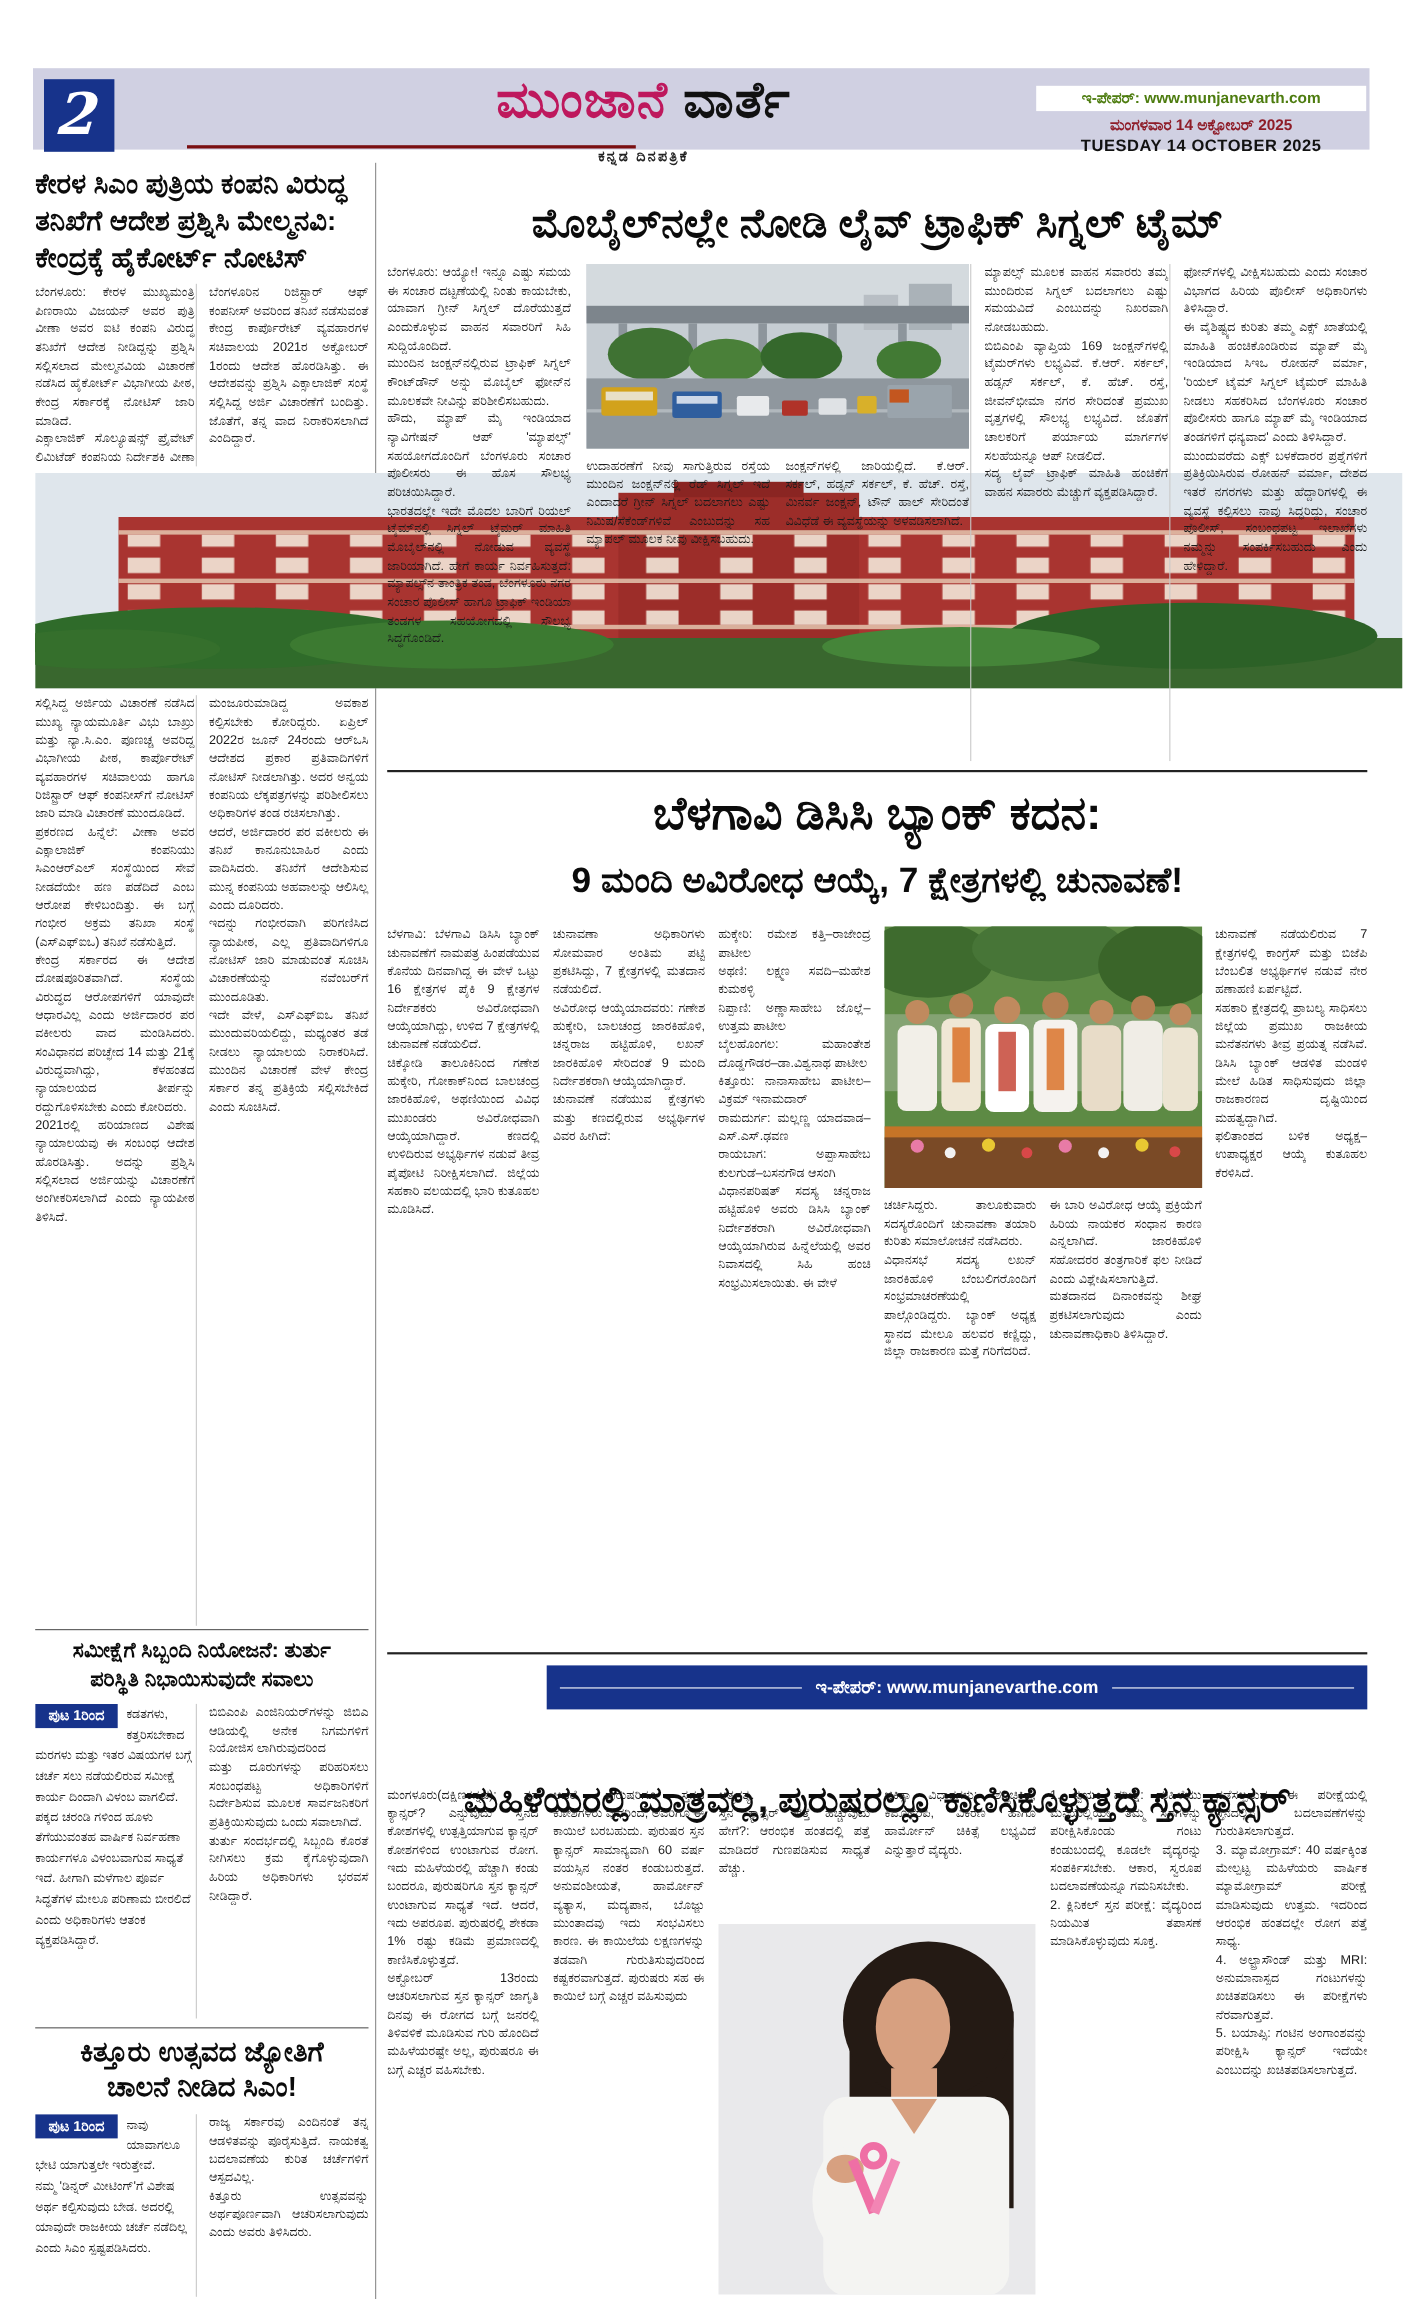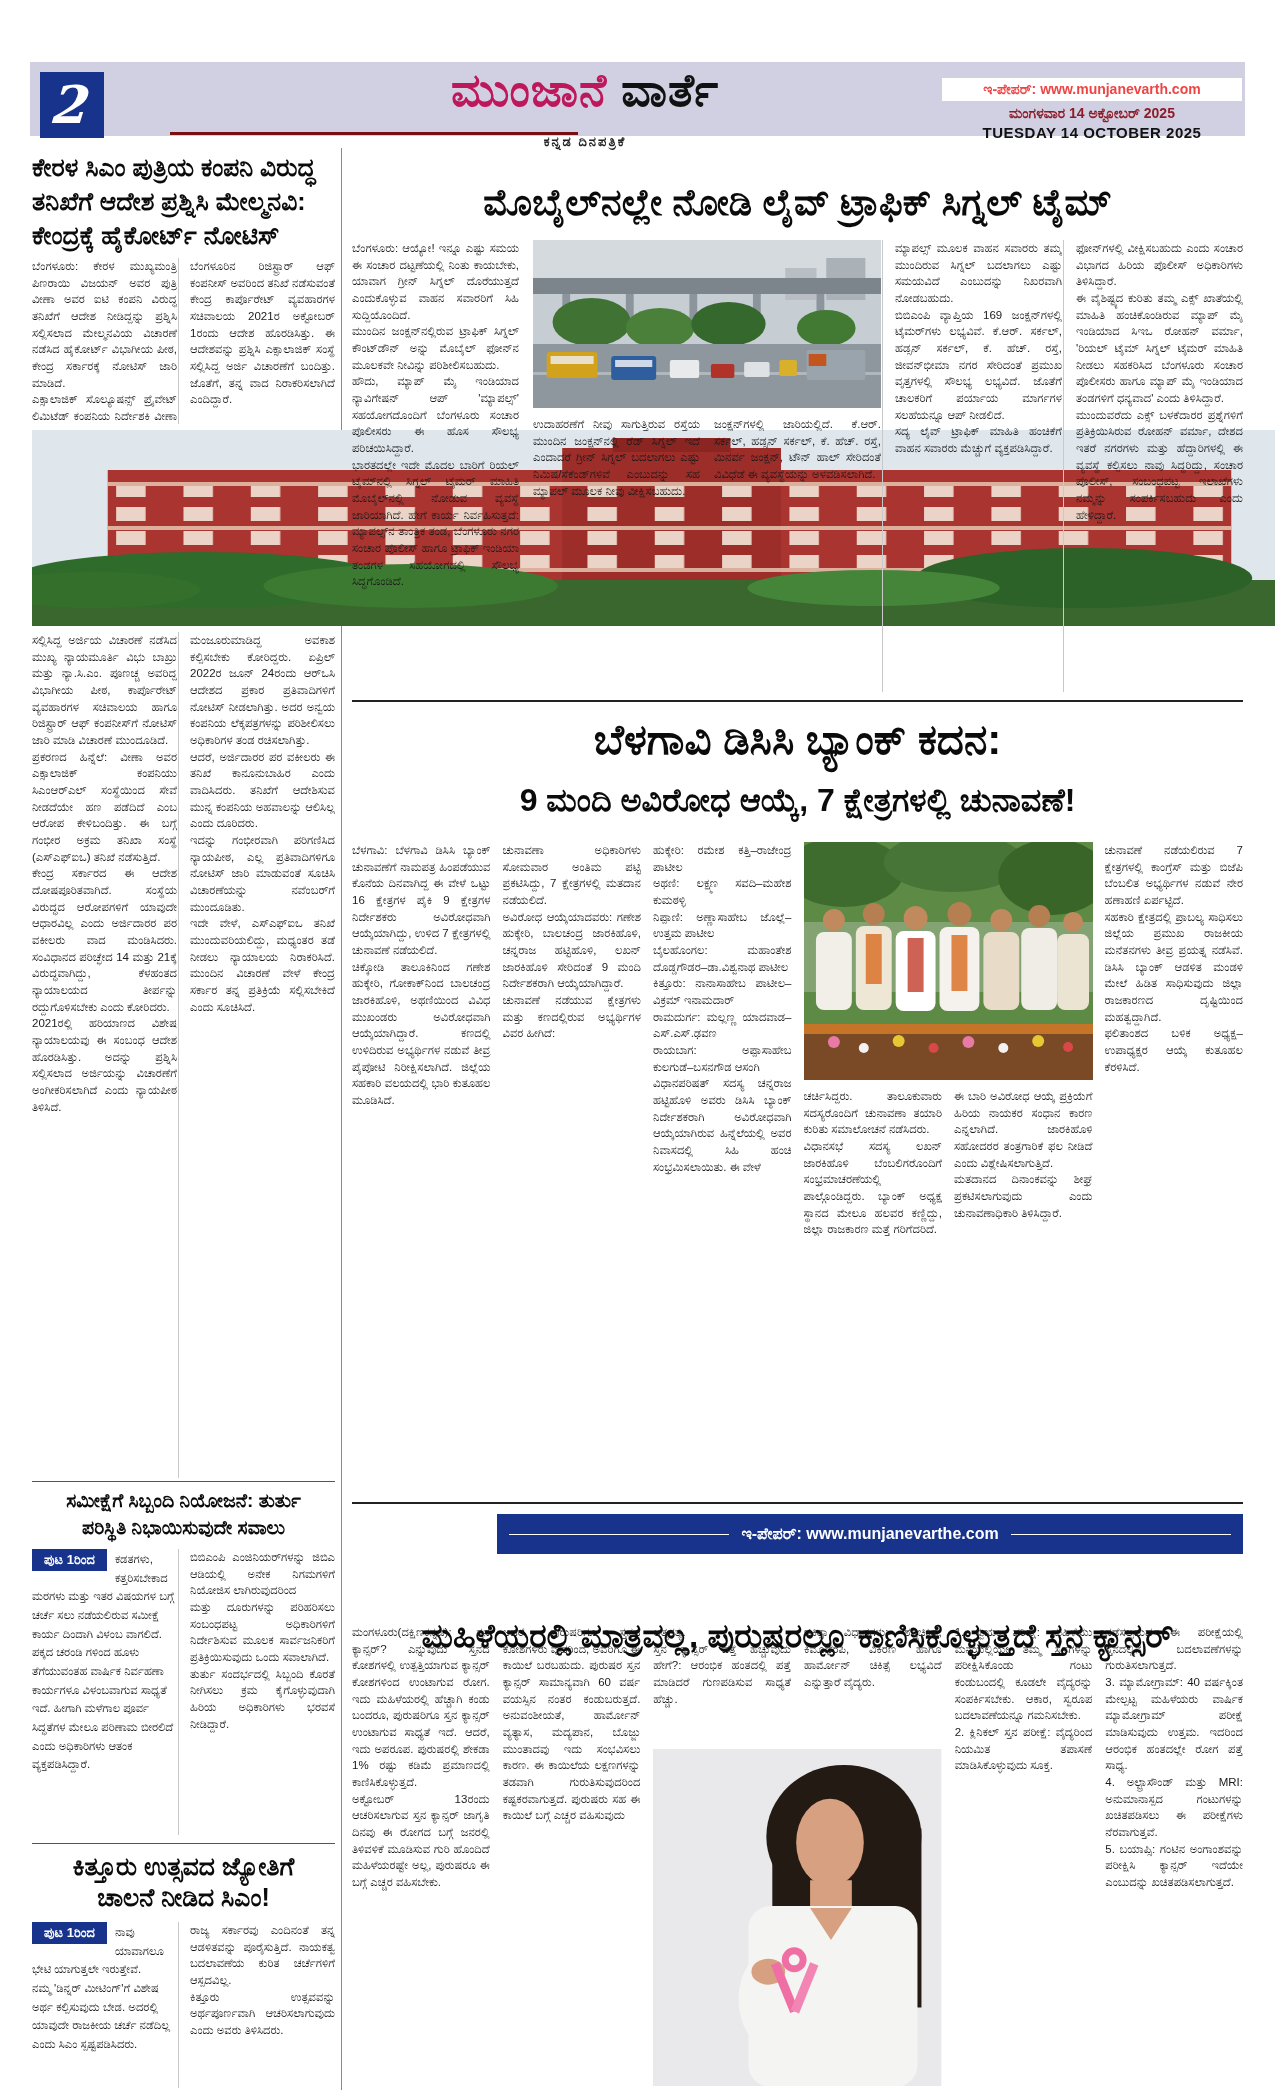--- a/index.html
+++ b/index.html
@@ -10,21 +10,21 @@
   .pagenum{position:absolute;left:40px;top:72px;width:64px;height:66px;background:#17338b;
            display:flex;align-items:center;justify-content:center;}
   .pagenum span{color:#fff;font-family:"DejaVu Serif","Liberation Serif",serif;
            font-size:52px;font-weight:bold;font-style:italic;transform:skewX(-6deg);line-height:1;}
   .masthead{position:absolute;left:370px;top:66px;width:430px;text-align:center;}
   .masthead .m1{font-size:46px;font-weight:bold;letter-spacing:1px;line-height:1.05;}
   .masthead .m1 .red{color:#be185d;}
   .masthead .m1 .blk{color:#111;}
   .masthead .m2{font-size:13px;font-weight:bold;color:#222;margin-top:20px;letter-spacing:2px;}
   .hdr-right{position:absolute;left:942px;top:78px;width:300px;text-align:center;}
-  .epaper-box{background:#ffffff;padding:3px 8px;font-size:14px;font-weight:bold;color:#ef4444;display:block;}
+  .epaper-box{background:#ffffff;padding:3px 8px;font-size:14px;font-weight:bold;color:#4d7c0f;display:block;}
   .date-kn{margin-top:4px;font-size:14px;font-weight:bold;color:#8e1c28;}
   .date-en{margin-top:2px;font-size:15px;font-weight:bold;color:#111;letter-spacing:.5px;}
   .red-rule{position:absolute;left:170px;top:132px;width:408px;height:3px;background:#7a0f12;}
   
   .vdivider{position:absolute;left:341px;top:148px;width:1px;height:1942px;background:#8a8a8a;}
   .hrule{position:absolute;height:2px;background:#222;}
   .btxt{font-size:11.5px;line-height:1.45;text-align:justify;white-space:pre-line;overflow:hidden;}
   .headline{font-weight:bold;color:#0b0b0b;white-space:pre-line;}
   
   .lc{position:absolute;left:32px;width:303px;}

